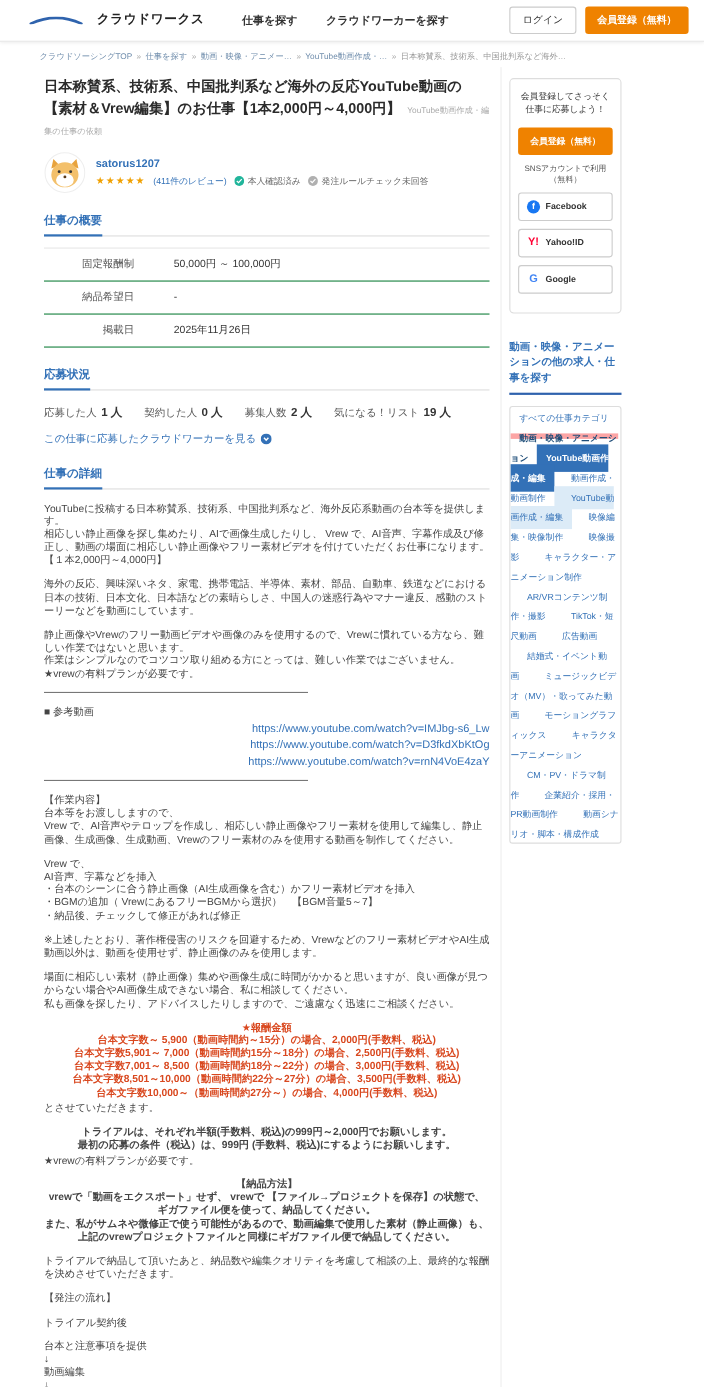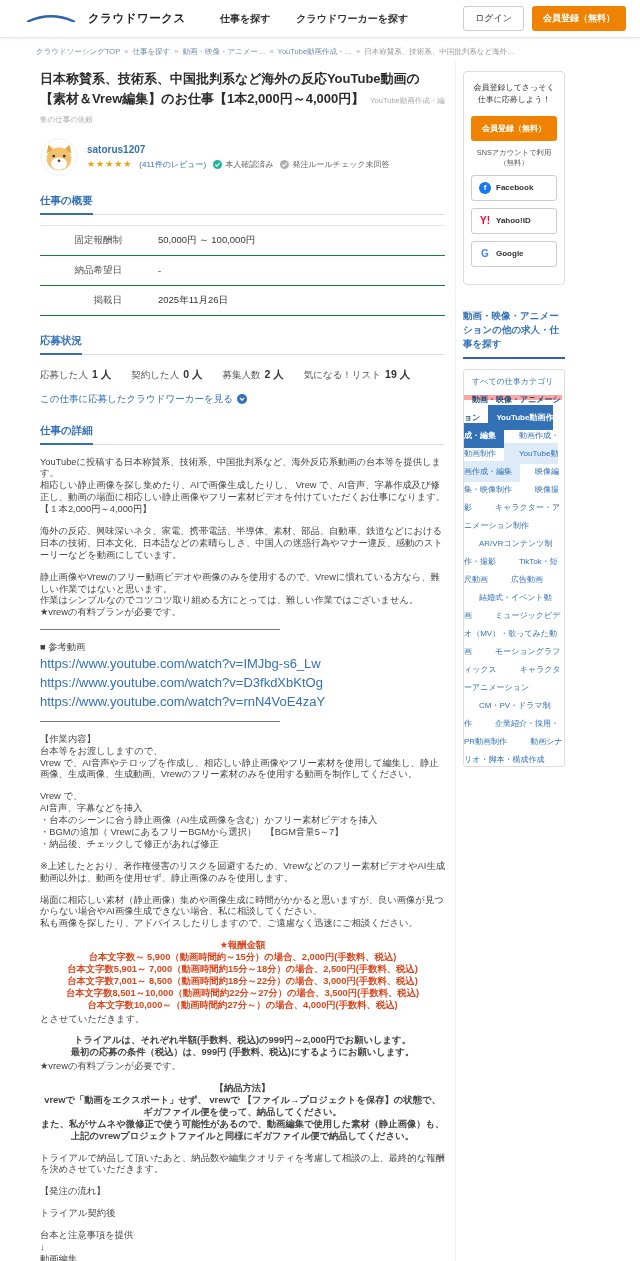--- a/index.html
+++ b/index.html
@@ -64,21 +64,21 @@
   .stat-val{font-weight:bold;color:#333;font-size:10.5px;margin-left:4px;}
   .apply-link{display:flex;align-items:center;gap:4px;margin-top:11px;
     font-size:9.5px;color:#3371b7;cursor:pointer;}
 
   
   .detail-body{margin-top:12px;}
   .detail-p{font-size:9.3px;line-height:1.28;color:#444;white-space:pre-line;margin:0 0 10px;}
   .detail-p.tight{margin-bottom:2px;}
   .detail-p.red{color:#d9481f;}
   .detail-p.bold{font-weight:bold;text-align:center;}
-  .detail-link{display:block;font-size:13px;line-height:1.3;color:#3371b7;margin:0 0 2px;cursor:pointer;}
+  .detail-link{display:block;font-size:10px;line-height:1.3;color:#3371b7;margin:0 0 2px;cursor:pointer;text-align:right;}
   .detail-hr{border:none;border-top:1px solid #777;width:240px;margin:10px 0 12px;}
 
   
   .signup-box{border:1px solid #ddd;border-radius:4px;padding:10px 7px;margin-top:10px;text-align:center;}
   .signup-msg{font-size:8px;line-height:1.55;color:#333;}
   .side-signup-btn{display:block;width:100%;background:#ef8200;color:#fff;border:none;border-radius:3px;
     padding:7px 0;margin:9px 0 4px;font-size:8px;font-weight:bold;font-family:inherit;cursor:pointer;}
   .sns-label{font-size:7.3px;color:#555;margin:7px 0 7px;}
   .sns-btn{display:flex;align-items:center;gap:5px;width:100%;background:#fff;border:1px solid #ccc;
     border-radius:3px;padding:6px 7px;margin-bottom:7px;font-size:8px;font-weight:bold;color:#333;

